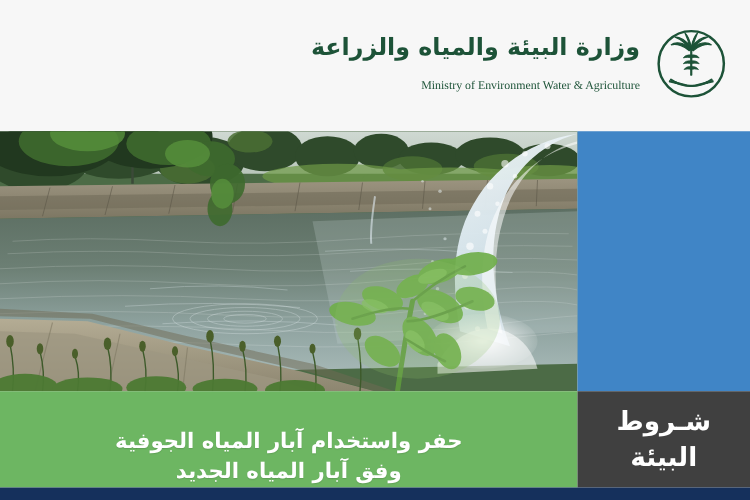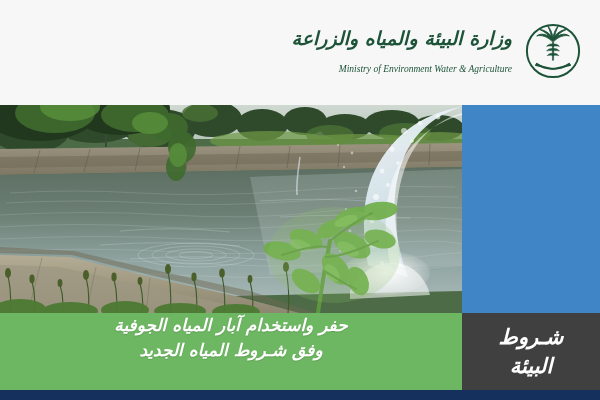--- a/index.html
+++ b/index.html
@@ -11,21 +11,20 @@
     height: 400px;
     overflow: hidden;
     background: #f7f7f7;
     font-family: "DejaVu Sans", "Liberation Sans", sans-serif;
   }
   #poster {
     position: relative;
     width: 600px;
     height: 360px;
     background: #f7f7f7;
-    font-style: italic;
   }
 
   
   #header {
     position: absolute;
     left: 0; top: 0;
     width: 600px;
     height: 105px;
     background: #f7f7f7;
   }
@@ -91,21 +90,21 @@
 
   
   #headline-band {
     position: absolute;
     left: 0;
     top: 313px;
     width: 462px;
     height: 77px;
     background: #6db662;
     display: flex;
-    align-items: flex-start;
+    align-items: flex-end;
     justify-content: center;
   }
   #headline-text {
     direction: rtl;
     text-align: center;
     color: #ffffff;
     font-size: 17px;
     font-weight: bold;
     line-height: 1.45;
     padding: 0 14px;
@@ -433,21 +432,21 @@
         </g>
       </g>
     </svg>
   </div>
 
   <div id="blue-panel"></div>
 
   <div id="headline-band">
     <div id="headline-text">
       <span class="headline-line">حفر واستخدام آبار المياه الجوفية</span>
-      <span class="headline-line">وفق شـروط المياه الجديد</span>
+      <span class="headline-line">وفق آبار المياه الجديد</span>
     </div>
   </div>
 
   <div id="subtitle-panel">
     <div id="subtitle-text">
       <span class="subtitle-line kashida">شـروط</span>
       <span class="subtitle-line">البيئة</span>
     </div>
   </div>
 

